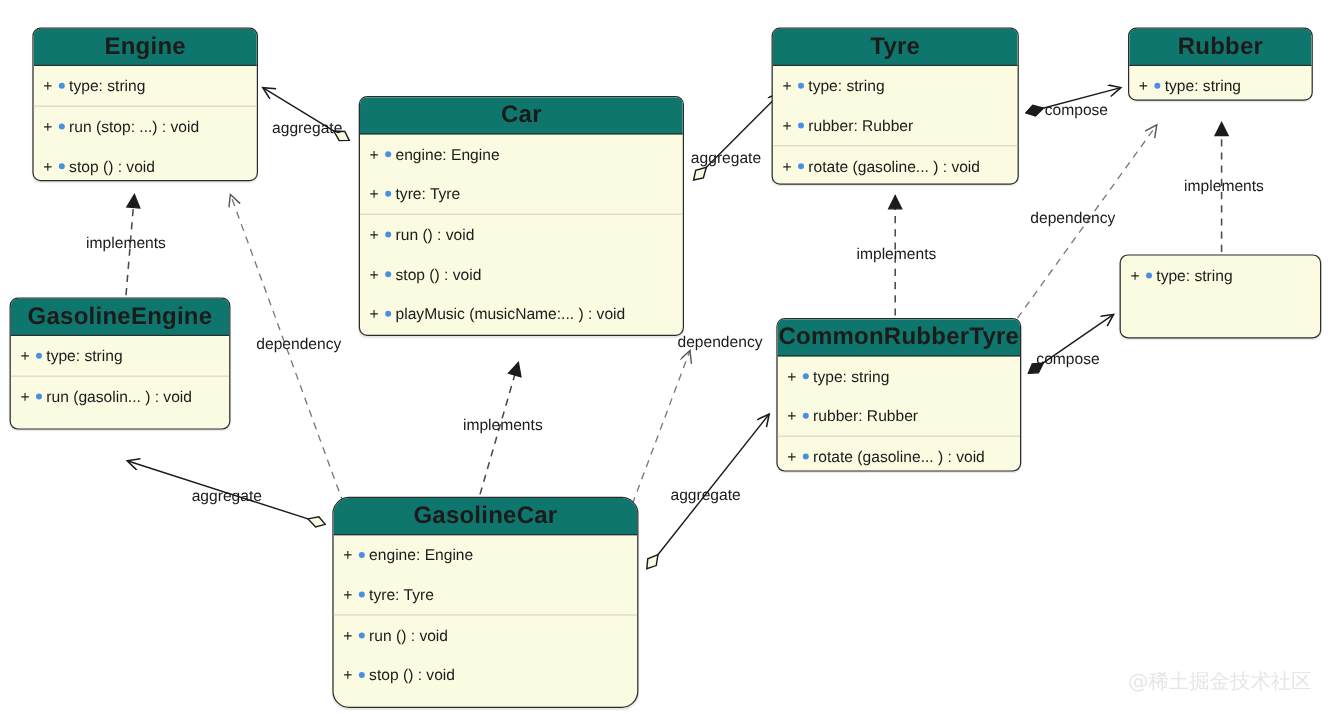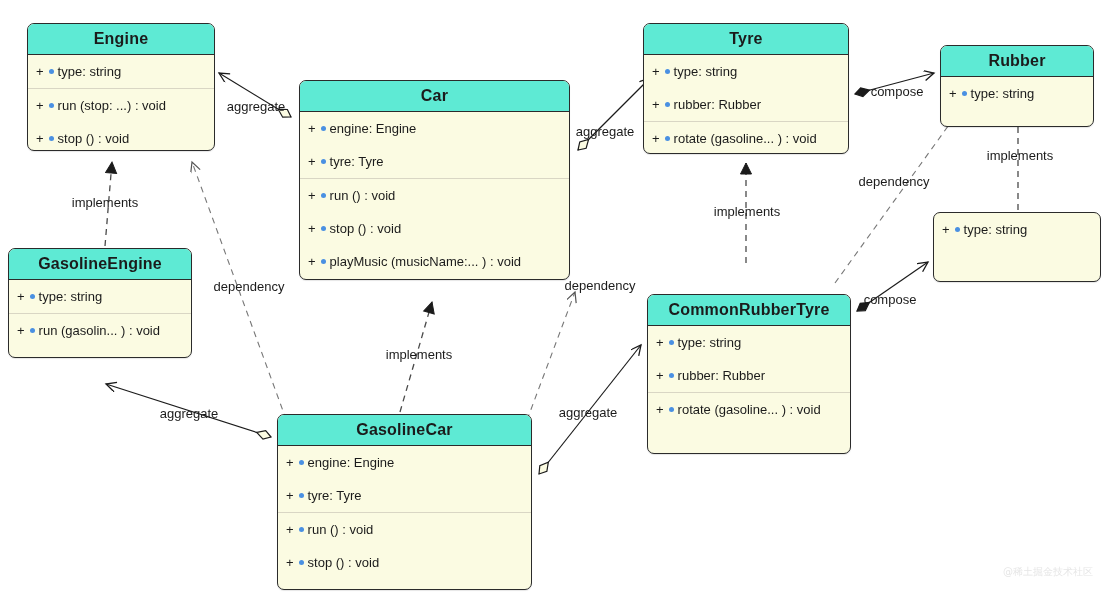--- a/index.html
+++ b/index.html
@@ -16,25 +16,25 @@
   .uml-class{
     position:absolute;
     box-sizing:border-box;
     border:1px solid #2b2b2b;
     border-radius:7px;
     background:#fbfbe2;
     overflow:hidden;
     box-shadow:0 1px 1px rgba(0,0,0,0.10);
   }
   .uml-title{
-    background:#5eead4;
+    background:#0f766e;
     border-bottom:1px solid #2b2b2b;
     text-align:center;
     font-weight:bold;
-    font-size:16px;
+    font-size:20px;
     color:#1b1b1b;
     letter-spacing:.2px;
     display:flex;align-items:center;justify-content:center;
     height:30px;
   }
   .compartment{padding:0;}
   .compartment + .compartment{border-top:1px solid #d9d6c4;}
   .member{
     display:flex;align-items:center;
     font-size:13px;
@@ -53,21 +53,21 @@
     position:absolute;
     font-size:13px;
     color:#1b1b1b;
     background:transparent;
     white-space:nowrap;
     transform:translate(-50%,-50%);
   }
   .watermark{
     position:absolute;
     right:18px;bottom:16px;
-    font-size:10px;
+    font-size:17px;
     color:#e6e6e6;
     font-family:"DejaVu Sans",sans-serif;
     white-space:nowrap;
     user-select:none;
   }
 </style>
 </head>
 <body>
 
 <div id="canvas">
@@ -214,21 +214,21 @@
           </div>
         </div>
         <div class="compartment">
           <div class="member">
             <span class="vis">+</span>
             <span class="dot"></span>
             <span>rotate (gasoline... ) : void</span>
           </div>
         </div>
       </div>
-      <div class="uml-class" style="left: 940px; top: 23px; width: 154px; height: 82px; margin-top: 22px;">
+      <div class="uml-class" style="left: 940px; top: 23px; width: 154px; height: 61px;">
         <div class="uml-title">Rubber</div>
         <div class="compartment">
           <div class="member">
             <span class="vis">+</span>
             <span class="dot"></span>
             <span>type: string</span>
           </div>
         </div>
       </div>
       <div class="uml-class" style="left: 8px; top: 248px; width: 184px; height: 110px;">
@@ -255,21 +255,21 @@
       </div>
       <div class="uml-class" style="left: 933px; top: 212px; width: 168px; height: 70px;">
         <div class="compartment">
           <div class="member">
             <span class="vis">+</span>
             <span class="dot"></span>
             <span>type: string</span>
           </div>
         </div>
       </div>
-      <div class="uml-class" style="left: 647px; top: 265px; width: 204px; height: 160px; margin-top: 29px;">
+      <div class="uml-class" style="left: 647px; top: 265px; width: 204px; height: 128px;">
         <div class="uml-title">CommonRubberTyre</div>
         <div class="compartment">
           <div class="member">
             <span class="vis">+</span>
             <span class="dot"></span>
             <span>type: string</span>
           </div>
           <div class="member">
             <span class="vis">+</span>
             <span class="dot"></span>
@@ -277,21 +277,21 @@
           </div>
         </div>
         <div class="compartment">
           <div class="member">
             <span class="vis">+</span>
             <span class="dot"></span>
             <span>rotate (gasoline... ) : void</span>
           </div>
         </div>
       </div>
-      <div class="uml-class" style="left: 277px; top: 414px; width: 255px; height: 176px;">
+      <div class="uml-class" style="left: 277px; top: 414px; width: 255px; height: 176px; border-radius: 14px;">
         <div class="uml-title">GasolineCar</div>
         <div class="compartment">
           <div class="member">
             <span class="vis">+</span>
             <span class="dot"></span>
             <span>engine: Engine</span>
           </div>
           <div class="member">
             <span class="vis">+</span>
             <span class="dot"></span>

